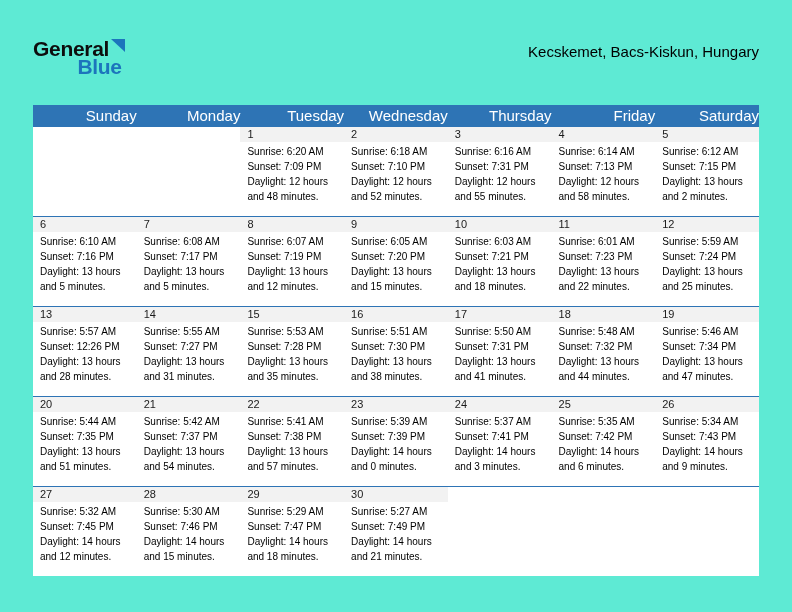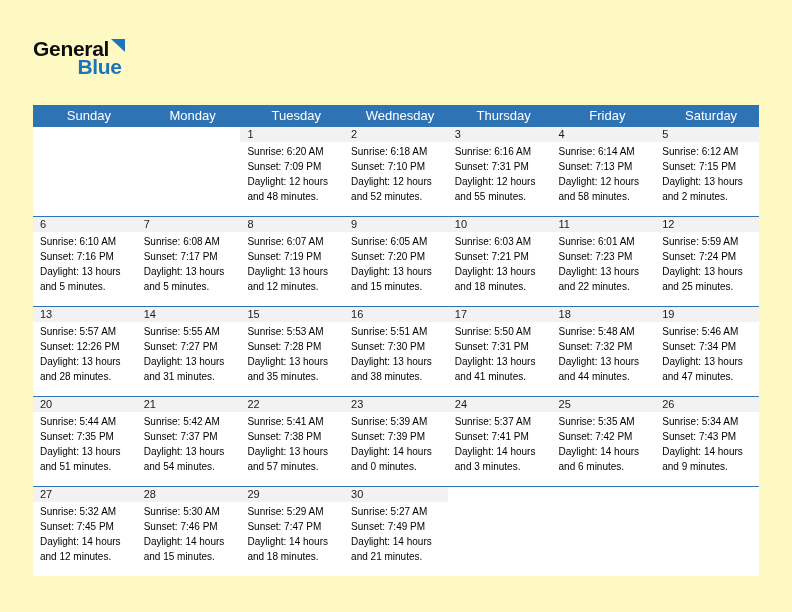--- a/index.html
+++ b/index.html
@@ -9,42 +9,42 @@
     --logo-blue: #1C75BC;
   }
   * { box-sizing: border-box; }
   html, body { margin: 0; padding: 0; }
   body {
     width: 792px; height: 612px;
     background: #ffffff;
     font-family: "Liberation Sans", sans-serif;
     color: #000;
   }
-  .page { position: relative; width: 792px; height: 612px; overflow: hidden; background: #fef9c3; }
+  .page { position: relative; width: 792px; height: 612px; overflow: hidden; background: #5eead4; }
 
   
   .masthead { position: absolute; top: 34px; left: 33px; right: 33px; height: 66px; }
   .logo { position: absolute; left: 0; top: 4px; line-height: 1; }
   .logo-top { display: flex; align-items: flex-start; }
   .logo-general { font-size: 21px; font-weight: bold; color: #0d0d0d; letter-spacing: -0.3px; }
   .logo-tri { margin-left: 2px; margin-top: 1px; display: inline-block; }
   .logo-tri svg { fill: var(--logo-blue); display: block; }
   .logo-blue { font-size: 21px; font-weight: bold; color: var(--logo-blue); margin: -3px 0 0 41px; letter-spacing: -0.3px; text-align: center; }
   .title-block { position: absolute; right: 0; top: 0; text-align: right; }
   .month-title { font-size: 28px; color: #000; line-height: 1.15; }
   .location { font-size: 15px; margin-top: 9px; color: #000; }
 
   
   .calendar {
     position: absolute; top: 105px; left: 33px;
     width: 726px; border-collapse: collapse; table-layout: fixed;
   }
   .calendar th {
     background: var(--header-bg); color: #fff;
-    font-size: 13px; font-weight: normal; text-align: center;
+    font-size: 15px; font-weight: normal; text-align: right;
     height: 21px; padding: 0 0 0 8px;
   }
   .calendar td {
     vertical-align: top; height: 90px; padding: 0;
     border-top: 1px solid var(--week-line);
     background: #fff;
   }
   .daynum {
     height: 15px; line-height: 15px;
     font-size: 11px; padding-left: 7px; color: #1a1a1a;
@@ -66,20 +66,21 @@
         <span class="logo-general">General</span>
         <span class="logo-tri">
           <svg width="14" height="13" viewBox="0 0 14 13">
               <polygon points="0,0 14,0 14,13"></polygon>
             </svg>
         </span>
       </div>
       <div class="logo-blue">Blue</div>
     </div>
     <div class="title-block">
+      <div class="location">Kecskemet, Bacs-Kiskun, Hungary</div>
     </div>
   </div>
 
   <table class="calendar">
     <thead>
       <tr>
         <th>Sunday</th>
         <th>Monday</th>
         <th>Tuesday</th>
         <th>Wednesday</th>

